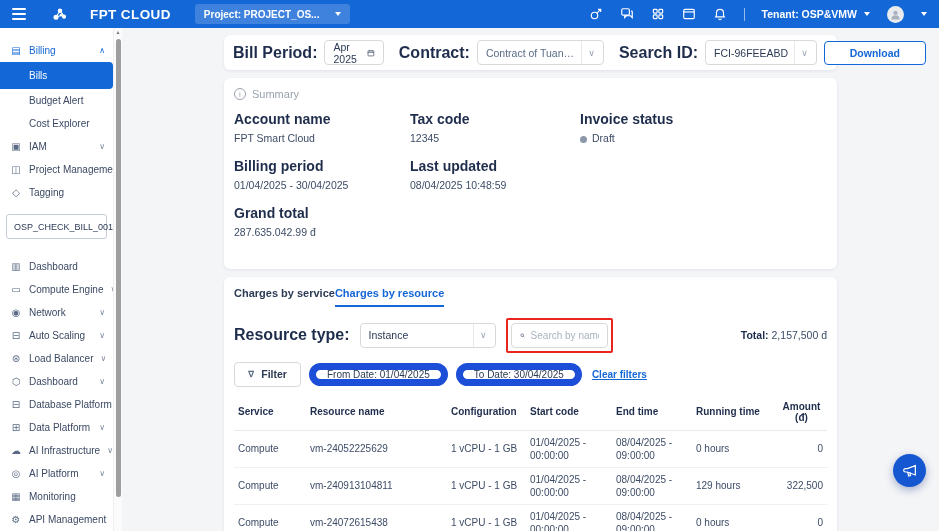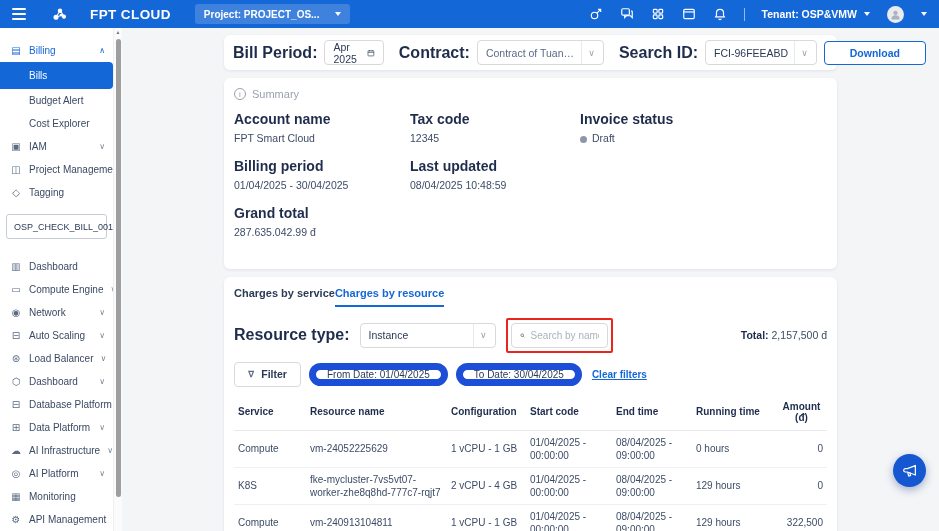--- a/index.html
+++ b/index.html
@@ -388,29 +388,20 @@
             <tr>
               <td>Compute</td>
               <td>vm-24052225629</td>
               <td>1 vCPU - 1 GB</td>
               <td>01/04/2025 - 00:00:00</td>
               <td>08/04/2025 - 09:00:00</td>
               <td>0 hours</td>
               <td class="num">0</td>
             </tr>
             <tr>
-              <td>K8S</td>
-              <td>fke-mycluster-7vs5vt07-worker-zhe8q8hd-777c7-rqjt7</td>
-              <td>2 vCPU - 4 GB</td>
-              <td>01/04/2025 - 00:00:00</td>
-              <td>08/04/2025 - 09:00:00</td>
-              <td>129 hours</td>
-              <td class="num">0</td>
-            </tr>
-            <tr>
               <td>Compute</td>
               <td>vm-240913104811</td>
               <td>1 vCPU - 1 GB</td>
               <td>01/04/2025 - 00:00:00</td>
               <td>08/04/2025 - 09:00:00</td>
               <td>129 hours</td>
               <td class="num">322,500</td>
             </tr>
             <tr>
               <td>Compute</td>

